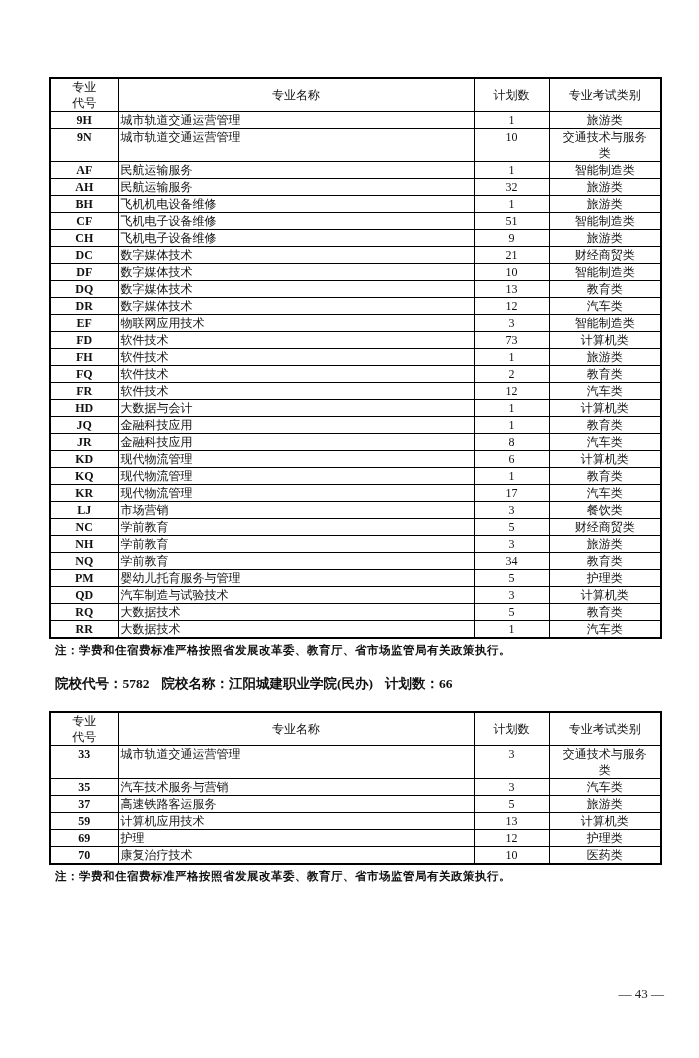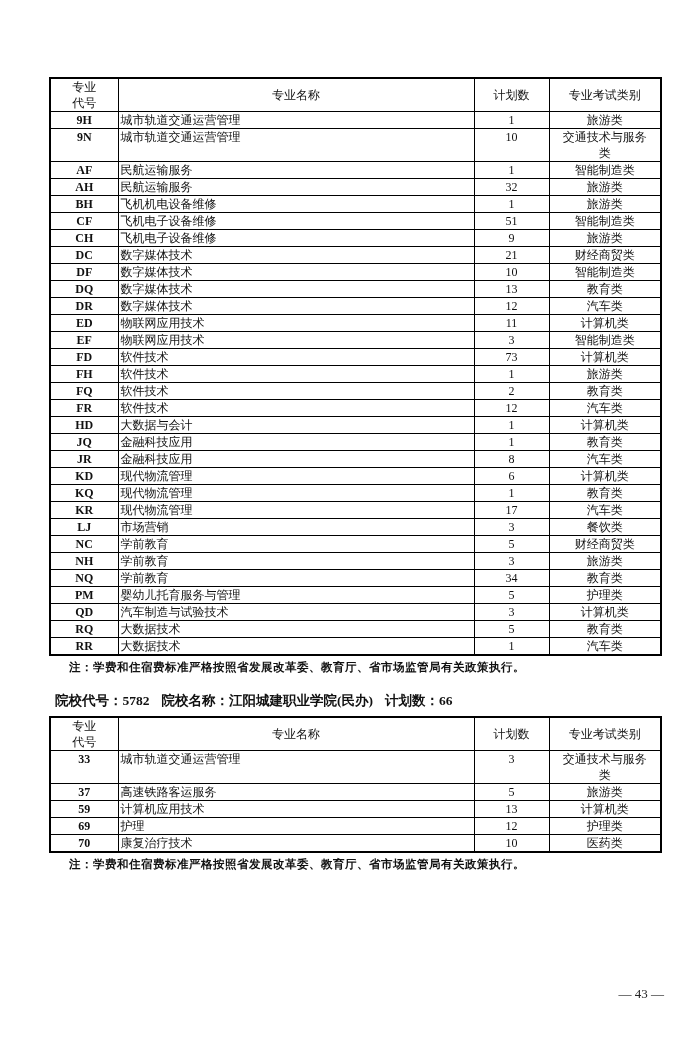--- a/index.html
+++ b/index.html
@@ -46,25 +46,24 @@
   td.c1 { text-align: left; padding-left: 3px; }
   td.c2 { text-align: center; }
   td.c3 { text-align: center; margin-top: 27px; }
   .note {
     margin-top: 4px;
     font-size: 11.5px;
     font-weight: bold;
     letter-spacing: 0.5px;
     line-height: 14px;
     padding-left: 6px;
-    margin-left: 14px;
   }
   .section-title {
     margin-top: 19px;
-    margin-bottom: 7px;
+    margin-bottom: 19px;
     font-size: 13.5px;
     font-weight: bold;
     padding-left: 6px;
     line-height: 16px;
   }
   .section-title .gap { display: inline-block; width: 12px; }
   .page-number {
     position: absolute;
     top: 986px;
     right: 35px;
@@ -156,26 +155,20 @@
             <td class="c2">13</td>
             <td class="c3">教育类</td>
           </tr>
           <tr>
             <td class="c0">DR</td>
             <td class="c1">数字媒体技术</td>
             <td class="c2">12</td>
             <td class="c3">汽车类</td>
           </tr>
           <tr>
-            <td class="c0">ED</td>
-            <td class="c1">物联网应用技术</td>
-            <td class="c2">11</td>
-            <td class="c3">计算机类</td>
-          </tr>
-          <tr>
             <td class="c0">EF</td>
             <td class="c1">物联网应用技术</td>
             <td class="c2">3</td>
             <td class="c3">智能制造类</td>
           </tr>
           <tr>
             <td class="c0">FD</td>
             <td class="c1">软件技术</td>
             <td class="c2">73</td>
             <td class="c3">计算机类</td>
@@ -309,20 +302,26 @@
         </thead>
       <tbody>
           <tr>
             <td class="c0">33</td>
             <td class="c1">城市轨道交通运营管理</td>
             <td class="c2">3</td>
             <td class="c3">交通技术与服务
 类</td>
           </tr>
           <tr>
+            <td class="c0">35</td>
+            <td class="c1">汽车技术服务与营销</td>
+            <td class="c2">3</td>
+            <td class="c3">汽车类</td>
+          </tr>
+          <tr>
             <td class="c0">37</td>
             <td class="c1">高速铁路客运服务</td>
             <td class="c2">5</td>
             <td class="c3">旅游类</td>
           </tr>
           <tr>
             <td class="c0">59</td>
             <td class="c1">计算机应用技术</td>
             <td class="c2">13</td>
             <td class="c3">计算机类</td>

